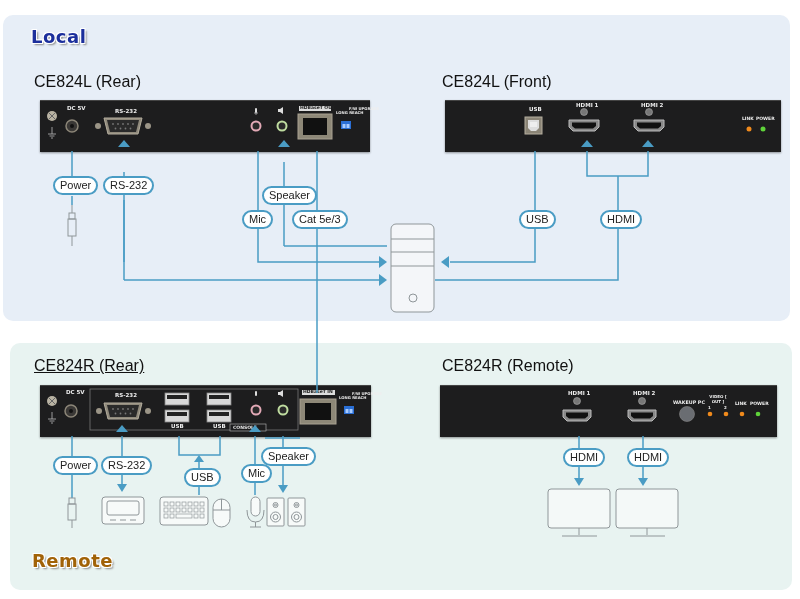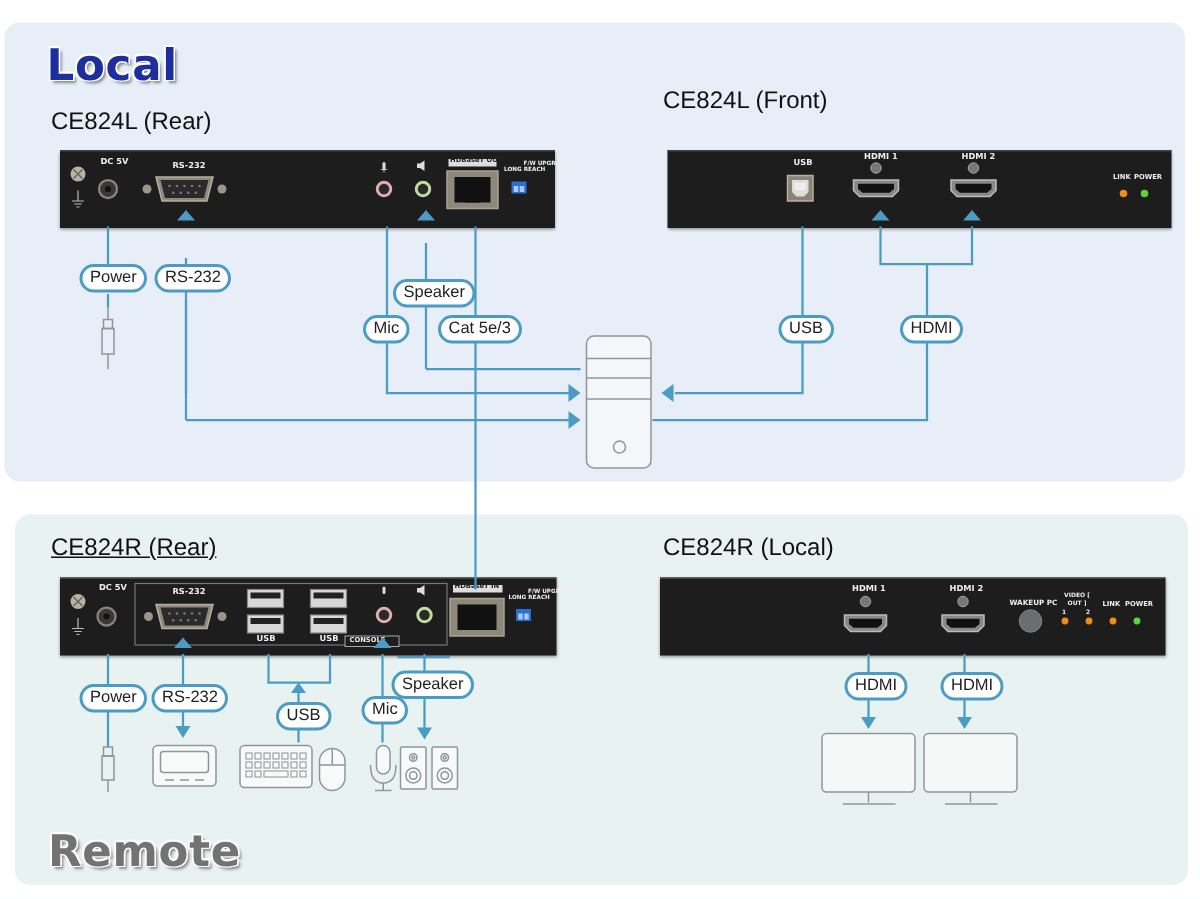--- a/index.html
+++ b/index.html
@@ -1,41 +1,41 @@
 <!DOCTYPE html>
 <html><head>
 <meta charset="utf-8">
 <style>
   html, body { margin:0; padding:0; background:#ffffff; }
   body { width:800px; height:599px; position:relative; overflow:hidden; font-family:"Liberation Sans", sans-serif; }
   .zone { position:absolute; border-radius:10px; }
   .zone-local { left:3px; top:15px; width:787px; height:306px; background:#e7eef7; }
   .zone-remote { left:10px; top:343px; width:782px; height:247px; background:#e8f3f1; }
-  .zone-title { position:absolute; font-family:"DejaVu Sans", sans-serif; font-weight:bold; font-size:29px; letter-spacing:0.5px; }
+  .zone-title { position:absolute; font-family:"DejaVu Sans", sans-serif; font-weight:bold; font-size:18px; letter-spacing:0.5px; }
   .title-local { left:31px; top:26px; color:#1c2f9c; text-shadow: -1px -1px 0 #fff, 1px -1px 0 #fff, -1px 1px 0 #fff, 1px 1px 0 #fff, 2px 2px 2px #888; }
-  .title-remote { left:32px; top:550px; color:#737373; text-shadow: -1px -1px 0 #fff, 1px -1px 0 #fff, -1px 1px 0 #fff, 1px 1px 0 #fff, 2px 2px 2px #888; }
+  .title-remote { left:32px; top:550px; color:#a16207; text-shadow: -1px -1px 0 #fff, 1px -1px 0 #fff, -1px 1px 0 #fff, 1px 1px 0 #fff, 2px 2px 2px #888; }
   .dev-title { position:absolute; font-size:16px; color:#111; }
   .panel { position:absolute; background:#1d1d1e; border-top:1px solid #444; box-shadow: 0 1px 2px rgba(0,0,0,0.4); }
   .plabel { position:absolute; color:#eee; font-size:5.5px; font-weight:bold; white-space:nowrap; font-family:"DejaVu Sans", sans-serif; }
   .pill { position:absolute; background:#fff; border:2px solid #4a9cc4; border-radius:12px; font-size:11px; color:#222; padding:1px 5px; line-height:13px; white-space:nowrap; }
   svg.wires { position:absolute; left:0; top:0; }
 </style>
 </head>
 <body>
 
 <div class="zone zone-local"></div>
 <div class="zone zone-remote"></div>
 
 <div class="zone-title title-local">Local</div>
 <div class="zone-title title-remote">Remote</div>
 
 <div class="dev-title" style="left:34px;top:73px;">CE824L (Rear)</div>
-<div class="dev-title" style="left:442px;top:59px;">CE824L (Front)</div>
+<div class="dev-title" style="left:442px;top:73px;">CE824L (Front)</div>
 <div class="dev-title" style="left:34px;top:357px;text-decoration:underline;">CE824R (Rear)</div>
-<div class="dev-title" style="left:442px;top:357px;">CE824R (Local)</div>
+<div class="dev-title" style="left:442px;top:357px;">CE824R (Remote)</div>
 
 <div class="panel" style="left:40px;top:100px;width:330px;height:51px;">
   <svg width="330" height="51" style="position:absolute;left:0;top:0;">
 
     <g>
       <circle cx="12" cy="15" r="5" fill="#b9b3a3"></circle>
       <path d="M9 12 L15 18 M15 12 L9 18" stroke="#666" stroke-width="1"></path>
       <path d="M12 26 V33 M8 33 H16 M9.5 35 H14.5 M11 37 H13" stroke="#bbb" stroke-width="0.8"></path>
     </g>
 

